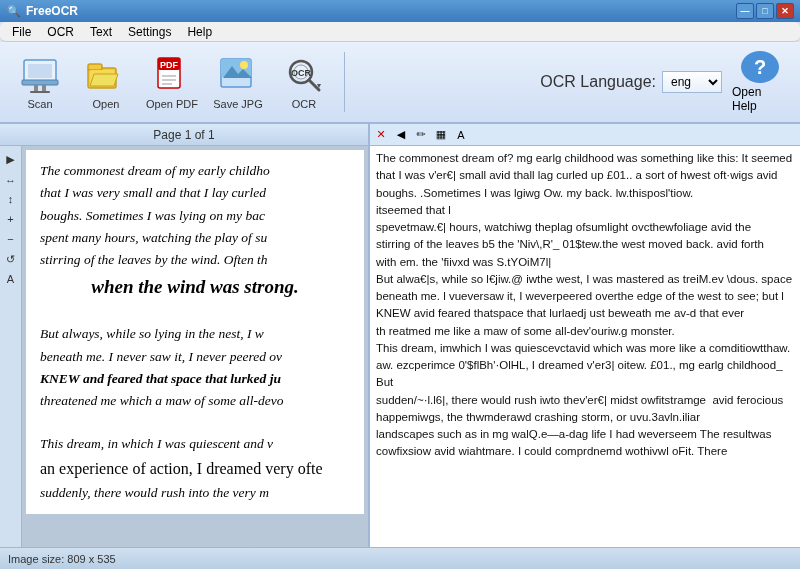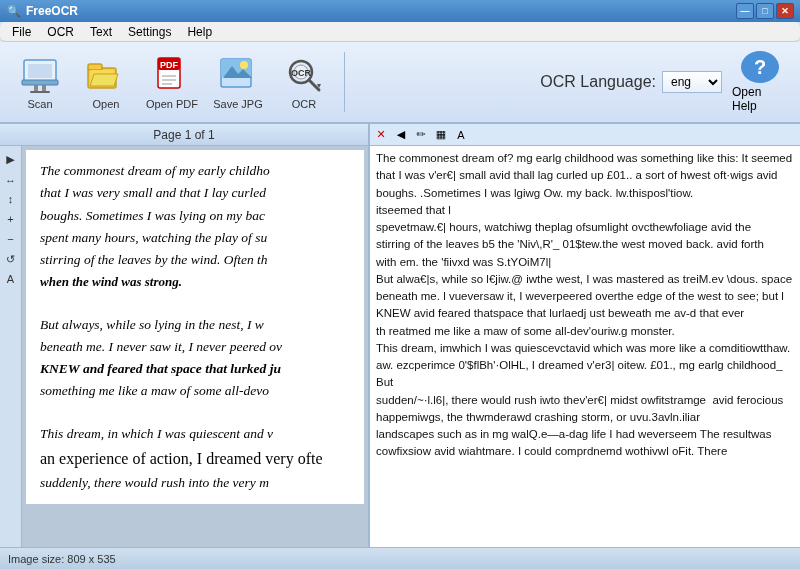--- a/index.html
+++ b/index.html
@@ -427,26 +427,26 @@
         <div class="left-tool-btn">A</div>
       </div>
 
       <div id="image-view">
         <div id="image-view-inner">
           <p class="image-text" style="font-style:italic; font-size:13.5px;">The commonest dream of my early childho</p>
           <p class="image-text" style="font-style:italic; font-size:13.5px;">that I was very small and that I lay curled</p>
           <p class="image-text" style="font-style:italic; font-size:13.5px;">boughs. Sometimes I was lying on my bac</p>
           <p class="image-text" style="font-style:italic; font-size:13.5px;">spent many hours, watching the play of su</p>
           <p class="image-text" style="font-style:italic; font-size:13.5px;">stirring of the leaves by the wind. Often th</p>
-          <p class="image-text" style="font-style:italic; font-size:13px; font-weight:bold;">when the wind was strong.</p>
+          <p class="image-text" style="font-style:italic; font-size:19px; font-weight:bold;text-align:center;">when the wind was strong.</p>
           <br>
           <p class="image-text" style="font-style:italic; font-size:13.5px;">But always, while so lying in the nest, I w</p>
           <p class="image-text" style="font-style:italic; font-size:13.5px;">beneath me. I never saw it, I never peered ov</p>
           <p class="image-text" style="font-style:italic; font-size:13.5px; font-weight:bold;">KNEW and feared that space that lurked ju</p>
-          <p class="image-text" style="font-style:italic; font-size:13.5px;">something me like a maw of some all-devo</p>
+          <p class="image-text" style="font-style:italic; font-size:13.5px;">threatened me which a maw of some all-devo</p>
           <br>
           <p class="image-text" style="font-style:italic; font-size:13.5px;">This dream, in which I was quiescent and v</p>
           <p class="image-text" style="font-size:16px;">an experience of action, I dreamed very ofte</p>
           <p class="image-text" style="font-style:italic; font-size:13.5px;">suddenly, there would rush into the very m</p>
         </div>
       </div>
     </div>
   </div>
 
   <div id="text-panel">

